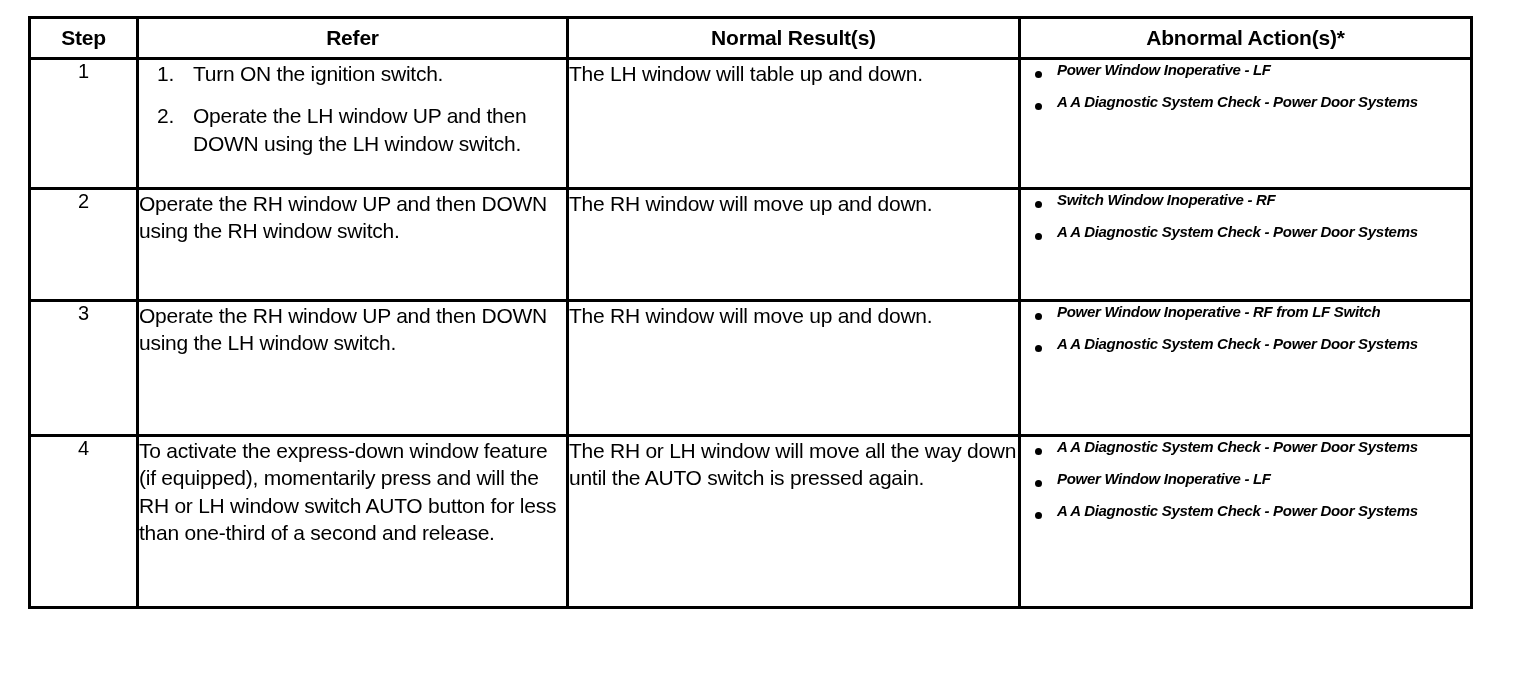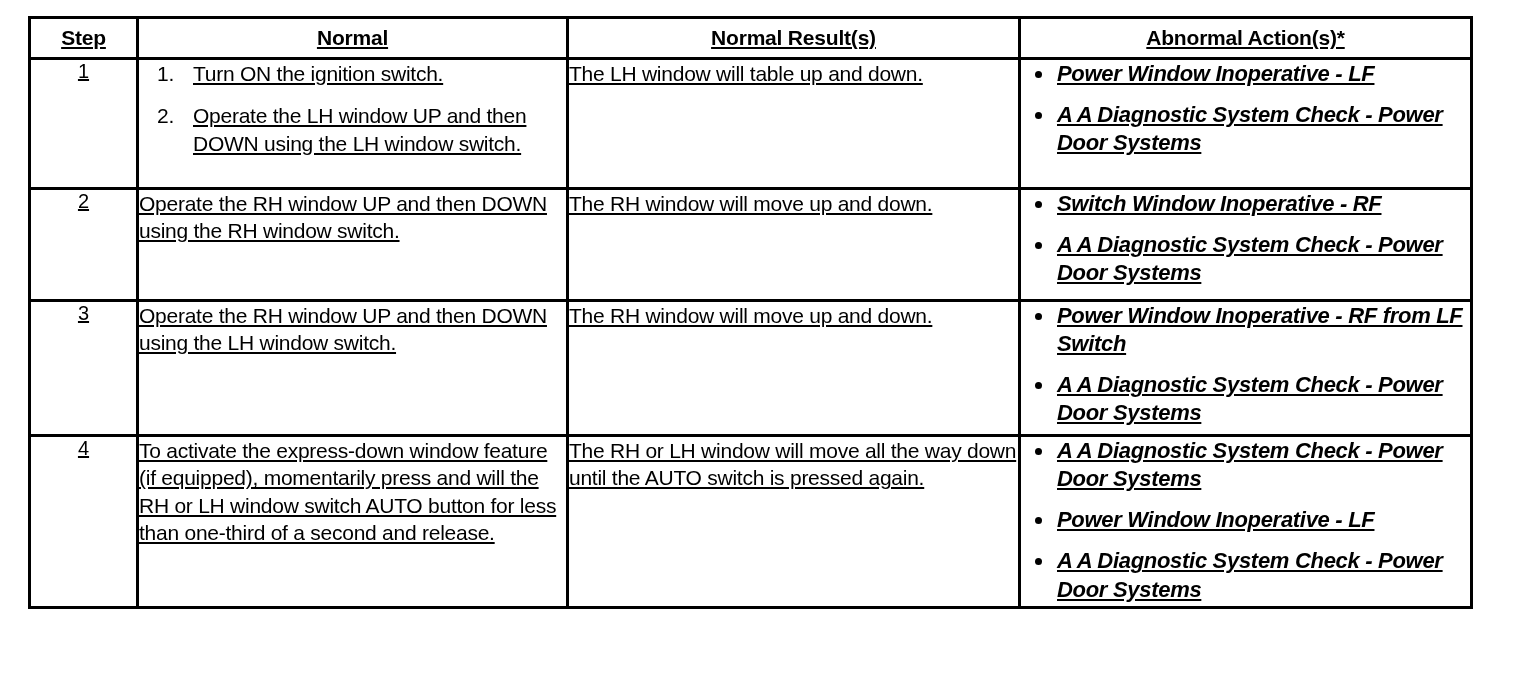--- a/index.html
+++ b/index.html
@@ -24,21 +24,20 @@
 
   
   .diag-table {
     position: absolute;
     left: 28px;
     top: 16px;
     width: 1442px;
     border-collapse: collapse;
     table-layout: fixed;
     background: #8b5cf6;
-    text-decoration: underline;
   }
   .diag-table td, .diag-table th {
     border: 3px solid #000000;
     vertical-align: top;
     padding: 0;
     background: #ffffff;
   }
 
   
   .col-step    { width: 108px; }
@@ -99,21 +98,21 @@
   
   ul.bul-list {
     margin: 0;
     padding: 0 0 0 6px;
     list-style: none;
   }
   ul.bul-list > li {
     position: relative;
     padding-left: 30px;
     margin-bottom: 13px;
-    font-size: 22px;
+    font-size: 15px;
     line-height: 1.28;
     font-style: italic;
     font-weight: bold;
     letter-spacing: -0.3px;
   }
   ul.bul-list > li:last-child { margin-bottom: 0; }
   ul.bul-list > li::before {
     content: "";
     position: absolute;
     left: 8px;
@@ -142,21 +141,21 @@
     <colgroup>
       <col class="col-step">
       <col class="col-action">
       <col class="col-normal">
       <col class="col-abnorm">
     </colgroup>
 
     <thead>
       <tr class="hdr-row">
         <th>Step</th>
-        <th>Normal</th>
+        <th>Refer</th>
         <th>Normal Result(s)</th>
         <th>Abnormal Action(s)*</th>
       </tr>
     </thead>
 
     <tbody>
 
       <tr style="height:130px;">
         <td class="step-cell">1</td>
         <td class="txt-cell">

